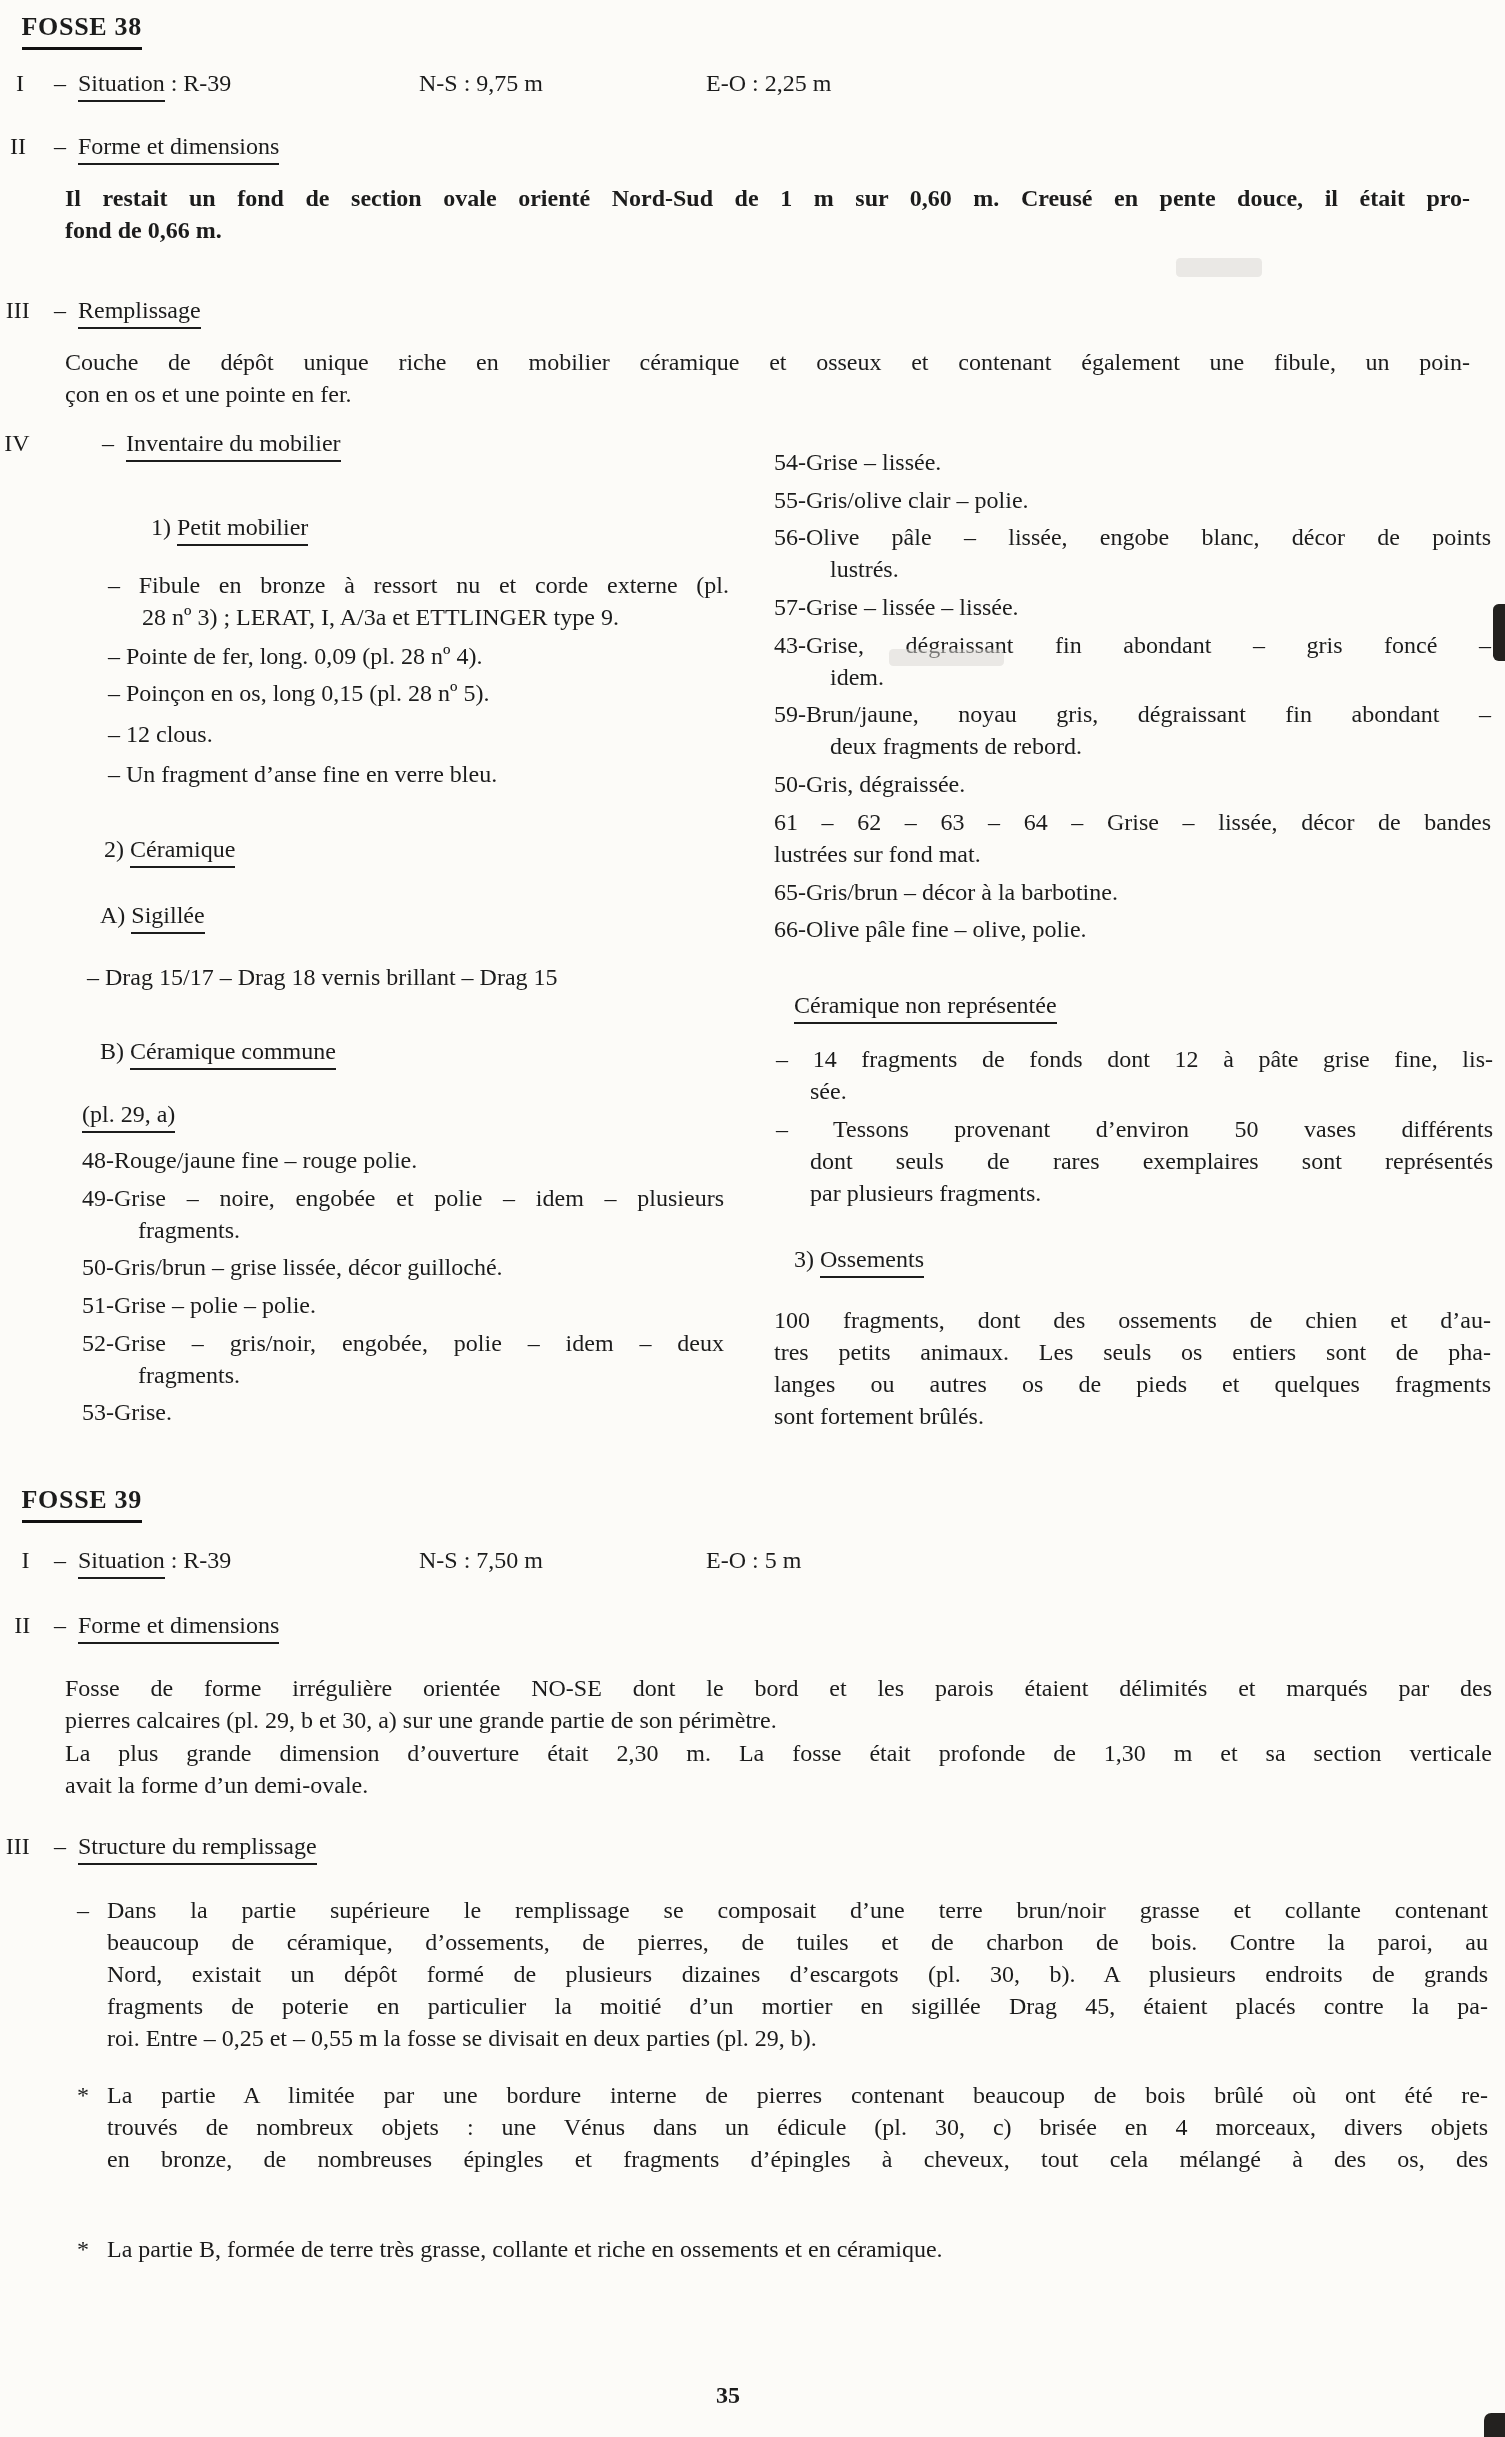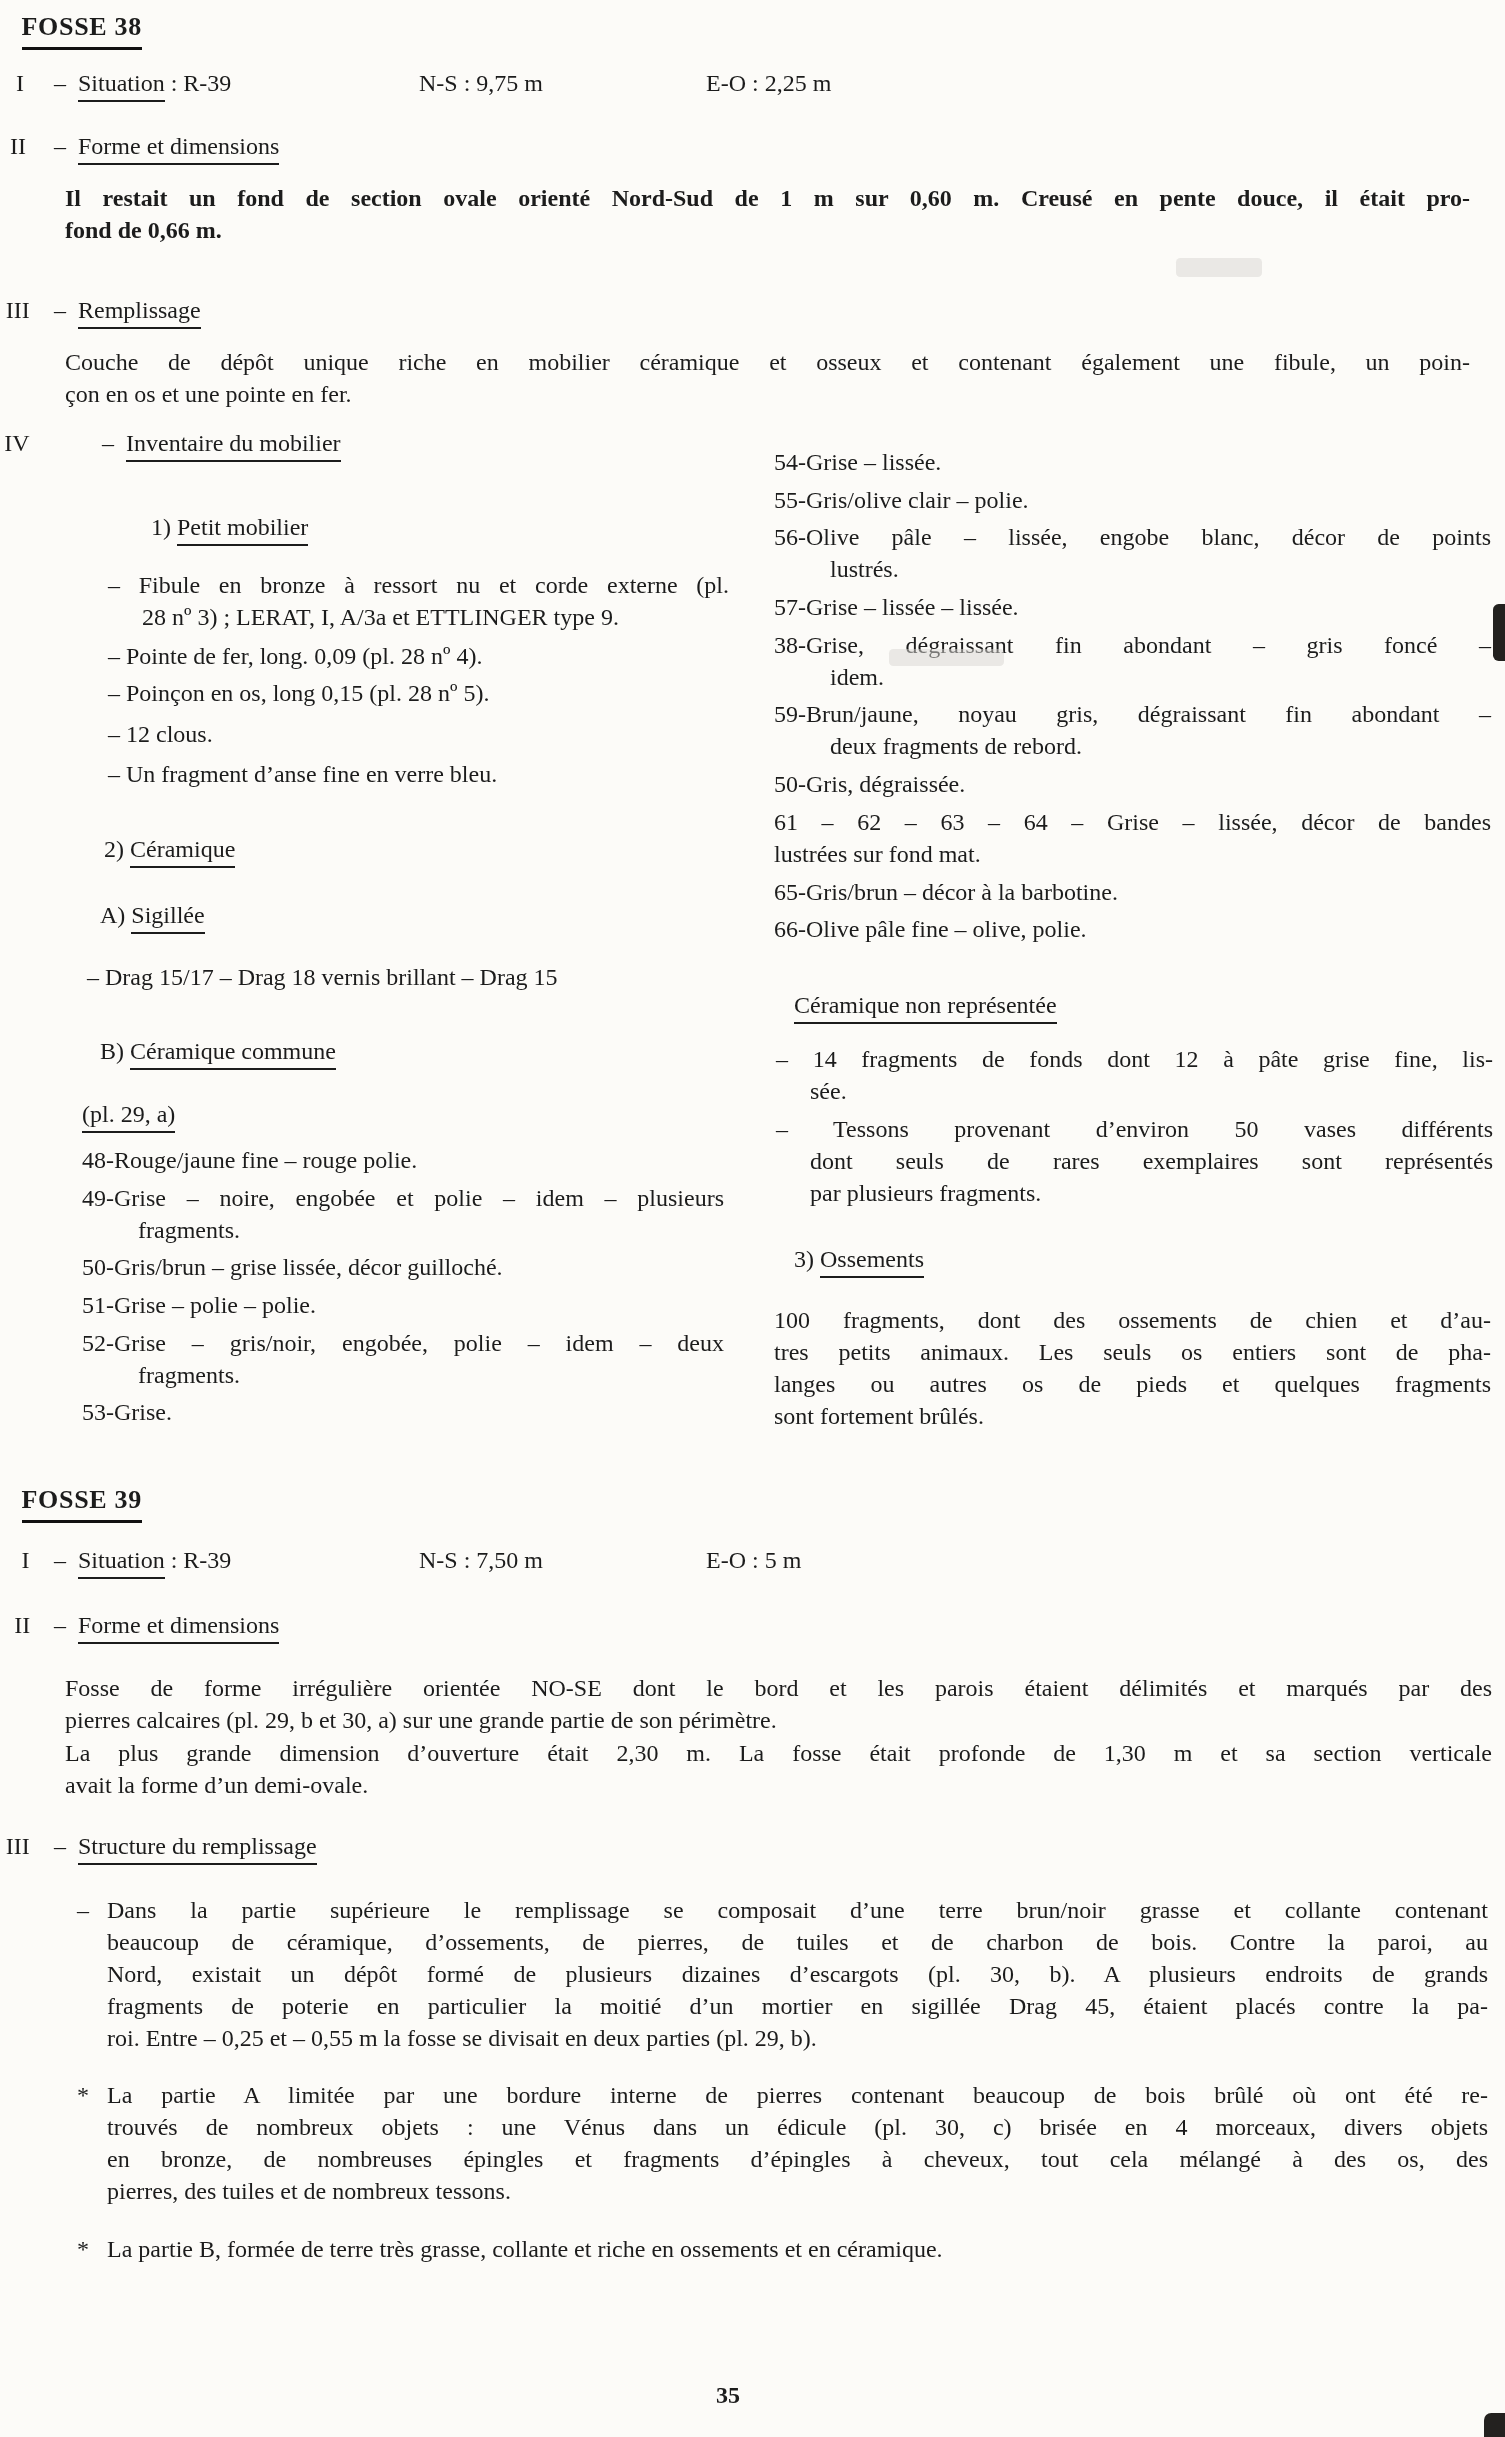--- a/index.html
+++ b/index.html
@@ -160,21 +160,21 @@
         <div class="jline last">55-Gris/olive clair – polie.</div>
       </div>
     <div class="item num">
         <div class="jline">56-Olive pâle – lissée, engobe blanc, décor de points</div>
         <div class="jline last">lustrés.</div>
       </div>
     <div class="item num">
         <div class="jline last">57-Grise – lissée – lissée.</div>
       </div>
     <div class="item num">
-        <div class="jline">38-Grise, dégraissant fin abondant – gris foncé –</div>
+        <div class="jline">43-Grise, dégraissant fin abondant – gris foncé –</div>
         <div class="jline last">idem.</div>
       </div>
     <div class="item num">
         <div class="jline">59-Brun/jaune, noyau gris, dégraissant fin abondant –</div>
         <div class="jline last">deux fragments de rebord.</div>
       </div>
     <div class="item num">
         <div class="jline last">50-Gris, dégraissée.</div>
       </div>
     <div class="item num flush">
@@ -256,21 +256,20 @@
         <div class="jline last">roi. Entre – 0,25 et – 0,55 m la fosse se divisait en deux parties (pl. 29, b).</div>
       </div>
   </div>
 
   <div class="abs" style="left:77px; top:2079px; width:1411px;">
     <span class="bullet">*</span>
     <div class="btext">
         <div class="jline">La partie A limitée par une bordure interne de pierres contenant beaucoup de bois brûlé où ont été re-</div>
         <div class="jline">trouvés de nombreux objets : une Vénus dans un édicule (pl. 30, c) brisée en 4 morceaux, divers objets</div>
         <div class="jline">en bronze, de nombreuses épingles et fragments d’épingles à cheveux, tout cela mélangé à des os, des</div>
-        <div class="jline last">pierres, des tuiles et de nombreux tessons.</div>
       </div>
   </div>
 
   <div class="abs" style="left:77px; top:2233px; width:1411px;">
     <span class="bullet">*</span>
     <div class="btext">
         <div class="jline last">La partie B, formée de terre très grasse, collante et riche en ossements et en céramique.</div>
       </div>
   </div>
 

